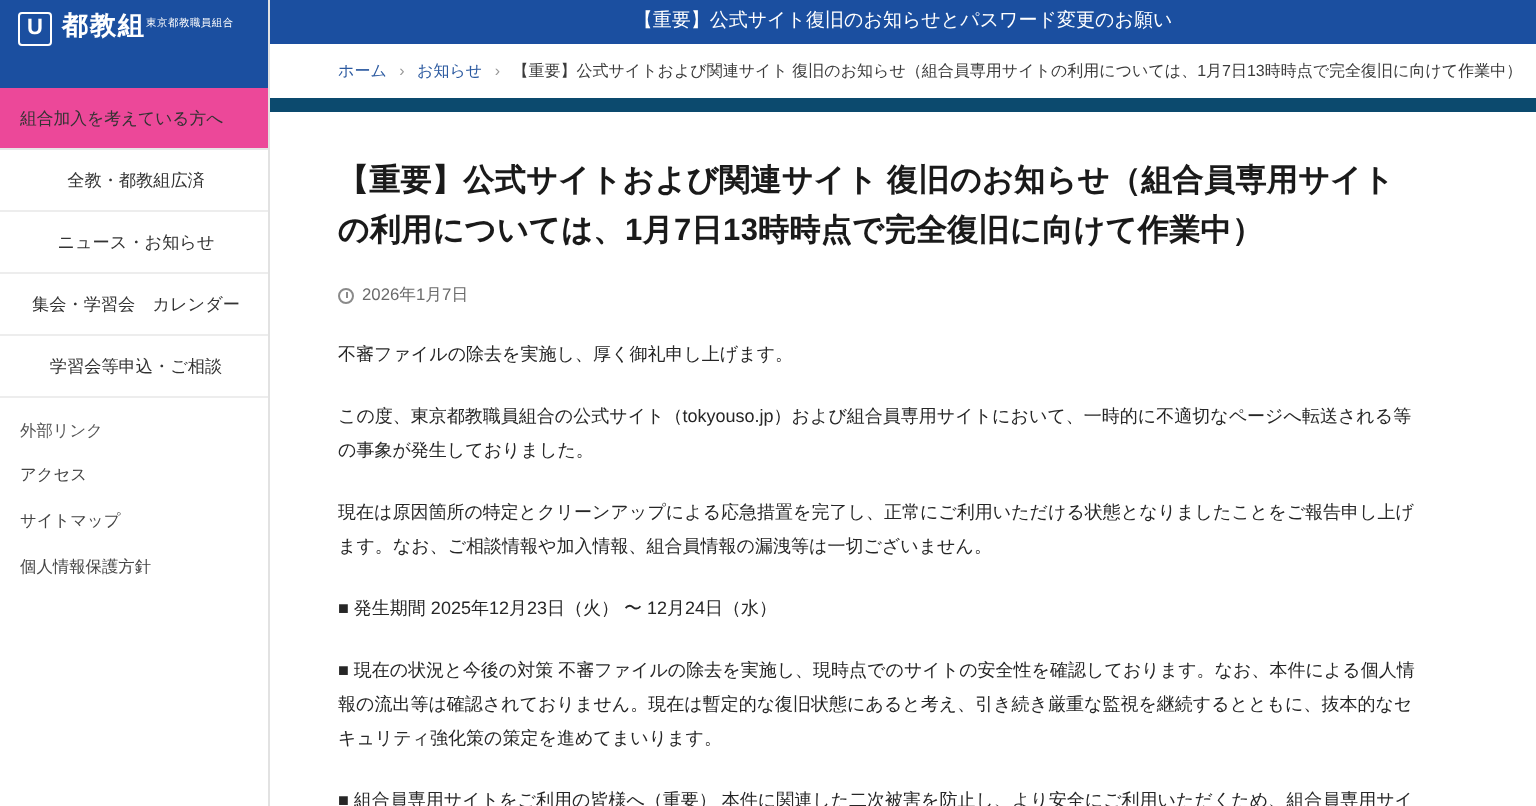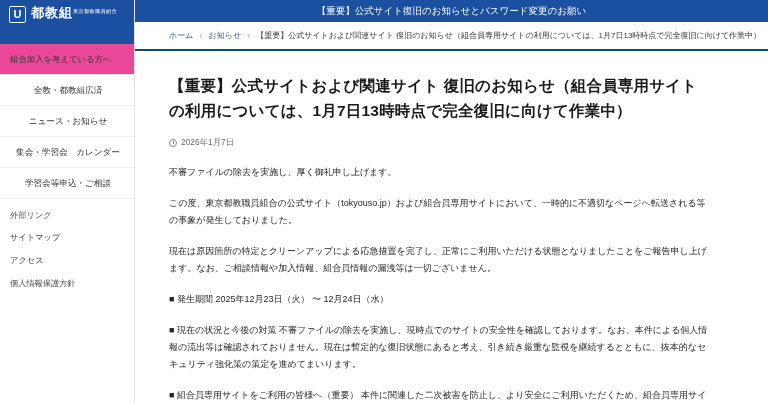--- a/index.html
+++ b/index.html
@@ -110,21 +110,21 @@
     left: 135px; top: 22px;
     width: 633px;
     height: 381px;
     background: #ffffff;
     overflow: hidden;
   }
   .breadcrumb {
     font-size: 8px;
     color: #3b3b3b;
     padding: 8px 12px 8px 34px;
-    border-bottom: 2px solid #0c4a6e;
+    border-bottom: 7px solid #0c4a6e;
     white-space: nowrap;
     overflow: hidden;
   }
   .breadcrumb .sep { color: #999; margin: 0 4px; }
   .breadcrumb .crumb-link { color: #2c5aa0; }
 
   .article {
     padding: 22px 60px 0 34px;
   }
   .article h1 {
@@ -185,22 +185,22 @@
 
     <ul class="nav-list">
       <li>全教・都教組広済</li>
       <li>ニュース・お知らせ</li>
       <li>集会・学習会　カレンダー</li>
       <li>学習会等申込・ご相談</li>
     </ul>
 
     <div class="sub-head">外部リンク</div>
     <ul class="sub-list">
+      <li>アクセス</li>
       <li>サイトマップ</li>
-      <li>アクセス</li>
       <li>個人情報保護方針</li>
     </ul>
   </div>
 
   <div class="main">
 
     <div class="breadcrumb">
       <span class="crumb-link">ホーム</span>
       <span class="sep">›</span>
       <span class="crumb-link">お知らせ</span>

